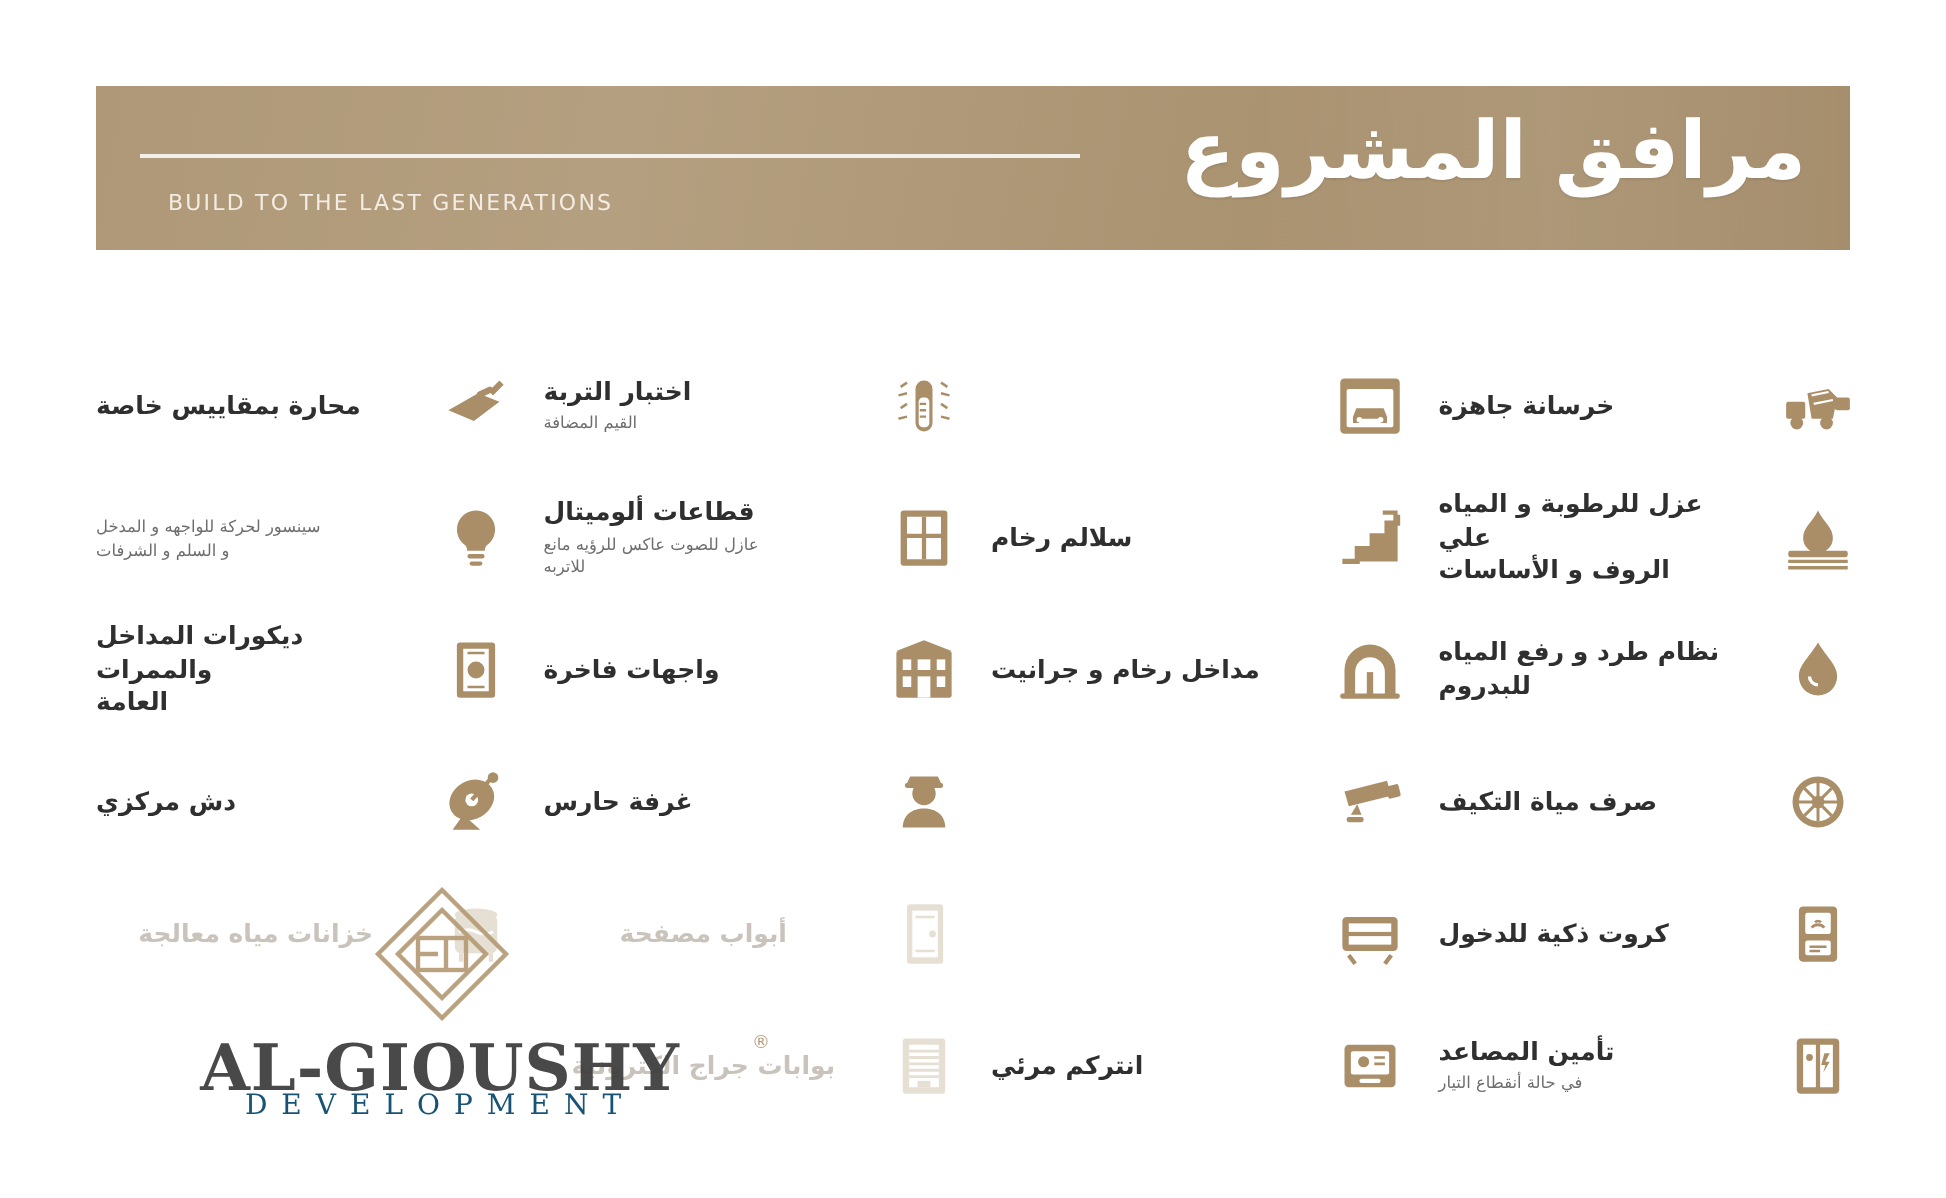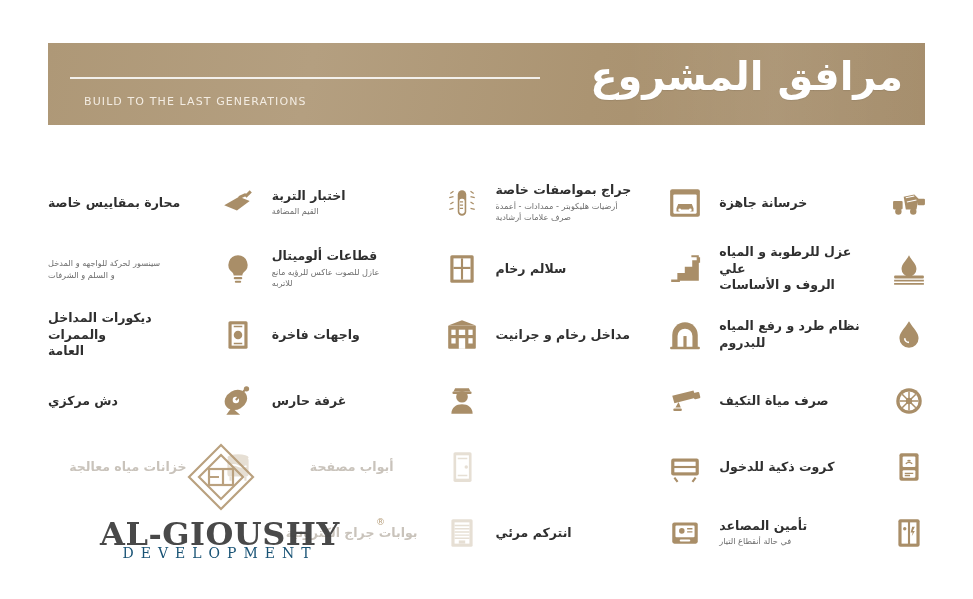--- a/index.html
+++ b/index.html
@@ -194,25 +194,20 @@
     </div>
     <div class="cell">
       <div class="icon-box">
         <svg width="34" height="34" viewBox="0 0 32 32" fill="#a98e68">
           <rect x="2" y="3" width="28" height="26" rx="2"></rect>
           <rect x="5" y="8" width="22" height="18" rx="1" fill="#fff"></rect>
           <path d="M8 21 l1.6-4 h12.8 l1.6 4 v3 h-3 v-2 h-10 v2 h-3 z" fill="#a98e68"></path>
           <circle cx="11" cy="22.5" r="1.3" fill="#fff"></circle>
           <circle cx="21" cy="22.5" r="1.3" fill="#fff"></circle>
         </svg>
-      </div>
-      <div class="cell-text">
-        <div class="cell-title">جراج بمواصفات خاصة</div>
-        <div class="cell-sub">أرضيات هليكوبتر - ممدادات - أعمدة
-صرف علامات أرشادية</div>
       </div>
     </div>
     <div class="cell">
       <div class="icon-box">
         <svg width="34" height="34" viewBox="0 0 32 32" fill="#a98e68">
           <rect x="12" y="4" width="8" height="24" rx="4"></rect>
           <rect x="13.5" y="12" width="5" height="14" rx="2" fill="#fff"></rect>
           <path d="M14 15 h3 M14 18 h3 M14 21 h3" stroke="#a98e68" stroke-width="1.1"></path>
           <path d="M24 5 l3 2 M24 10 l4 1 M24 15 l3 2 M24 21 l4 1 M8 5 l-3 2 M8 10 l-4 1 M8 15 l-3 2 M8 21 l-4 1" stroke="#a98e68" stroke-width="1.2" fill="none"></path>
         </svg>

